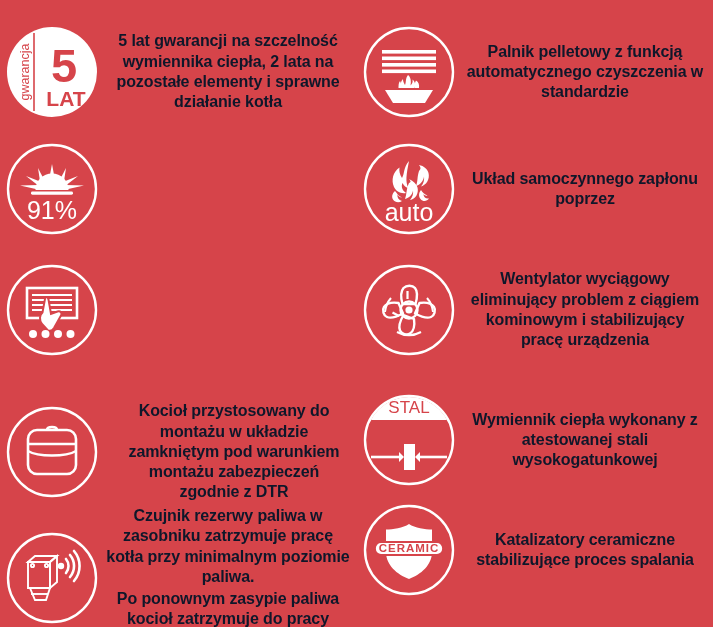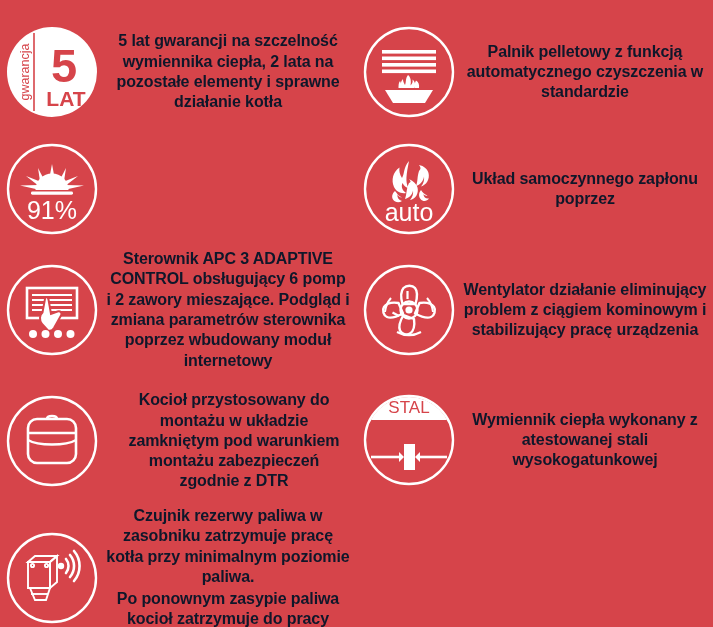--- a/index.html
+++ b/index.html
@@ -118,26 +118,23 @@
                    C56.5 48.6 58.5 51 57 53.5 L50 66 C48.5 68.5 46 69.5 43.5 68
                    L38 62 C35 58 35.5 53 38.5 50.5 Z" fill="#ffffff" stroke="#d6444a" stroke-width="2"></path>
           <g fill="#ffffff">
             <circle cx="29" cy="72" r="4"></circle>
             <circle cx="41.5" cy="72" r="4"></circle>
             <circle cx="54" cy="72" r="4"></circle>
             <circle cx="66.5" cy="72" r="4"></circle>
           </g>
         </svg>
       </div>
-      <div class="feature-text">
-        <p class="para">Sterownik APC 3 ADAPTIVE CONTROL obsługujący 6 pomp i 2 zawory mieszające. Podgląd i zmiana parametrów sterownika poprzez wbudowany moduł internetowy</p>
-      </div>
-    </div>
-
-    <div class="feature" style="top:389px;height:104px;gap:12px;">
+    </div>
+
+    <div class="feature" style="top:400px;height:104px;gap:12px;">
       <div class="icon-wrap">
         <svg width="96" height="96" viewBox="0 0 96 96">
           <circle cx="48" cy="48" r="44" fill="none" stroke="#ffffff" stroke-width="2.4"></circle>
           <path d="M43 26 C43 22 53 22 53 26" fill="none" stroke="#ffffff" stroke-width="2.4"></path>
           <rect x="24" y="26" width="48" height="44" rx="9" fill="none" stroke="#ffffff" stroke-width="2.6"></rect>
           <line x1="24" y1="40" x2="72" y2="40" stroke="#ffffff" stroke-width="2.4"></line>
           <path d="M24 47 C34 53 62 53 72 47" fill="none" stroke="#ffffff" stroke-width="2.4"></path>
         </svg>
       </div>
       <div class="feature-text">
@@ -248,21 +245,21 @@
             <circle cx="48" cy="48" r="3.6" fill="#ffffff" stroke="none"></circle>
             <line x1="46.5" y1="29" x2="46.5" y2="37" stroke-width="2.2"></line>
             <line x1="31.5" y1="50.5" x2="38" y2="54" stroke-width="2.2"></line>
             <path d="M30 36 A25 25 0 0 0 24 50" stroke-width="2"></path>
             <path d="M66 36 A25 25 0 0 1 72 50" stroke-width="2"></path>
             <path d="M36 70 A25 25 0 0 0 60 70" stroke-width="2"></path>
           </g>
         </svg>
       </div>
       <div class="feature-text">
-        <p class="para">Wentylator działanie eliminujący problem z ciągiem kominowym i stabilizujący pracę urządzenia</p>
+        <p class="para">Wentylator wyciągowy eliminujący problem z ciągiem kominowym i stabilizujący pracę urządzenia</p>
       </div>
     </div>
 
     <div class="feature" style="top:388px;height:104px;">
       <div class="icon-wrap">
         <svg width="96" height="96" viewBox="0 0 96 96">
           <defs>
             <clipPath id="circClip">
               <circle cx="48" cy="48" r="43"></circle>
             </clipPath>
@@ -279,14 +276,29 @@
             <line x1="86" y1="65" x2="59" y2="65"></line>
             <path d="M59 60 L59 70 L54 65 Z" stroke="none"></path>
           </g>
         </svg>
       </div>
       <div class="feature-text">
         <p class="para">Wymiennik ciepła wykonany z atestowanej stali wysokogatunkowej</p>
       </div>
     </div>
 
+    <div class="feature" style="top:495px;height:110px;">
+      <div class="icon-wrap">
+        <svg width="96" height="96" viewBox="0 0 96 96">
+          <circle cx="48" cy="48" r="44" fill="none" stroke="#ffffff" stroke-width="2.4"></circle>
+          <path d="M48 22 C42 26 32 27.5 25 27.5 L25 50
+                   C25 63 36 72.5 48 77 C60 72.5 71 63 71 50 L71 27.5
+                   C64 27.5 54 26 48 22 Z" fill="#ffffff"></path>
+          <rect x="14" y="40" width="68" height="13" rx="6" fill="#ffffff" stroke="#d6444a" stroke-width="1.8"></rect>
+          <text x="48" y="46.8" fill="#d6444a" font-family="Liberation Sans, sans-serif" font-size="11.5" font-weight="bold" letter-spacing="1" text-anchor="middle" dominant-baseline="middle">CERAMIC</text>
+        </svg>
+      </div>
+      <div class="feature-text">
+        <p class="para">Katalizatory ceramiczne stabilizujące proces spalania</p>
+      </div>
+    </div>
   </div>
 </div>
 
 </body></html>

